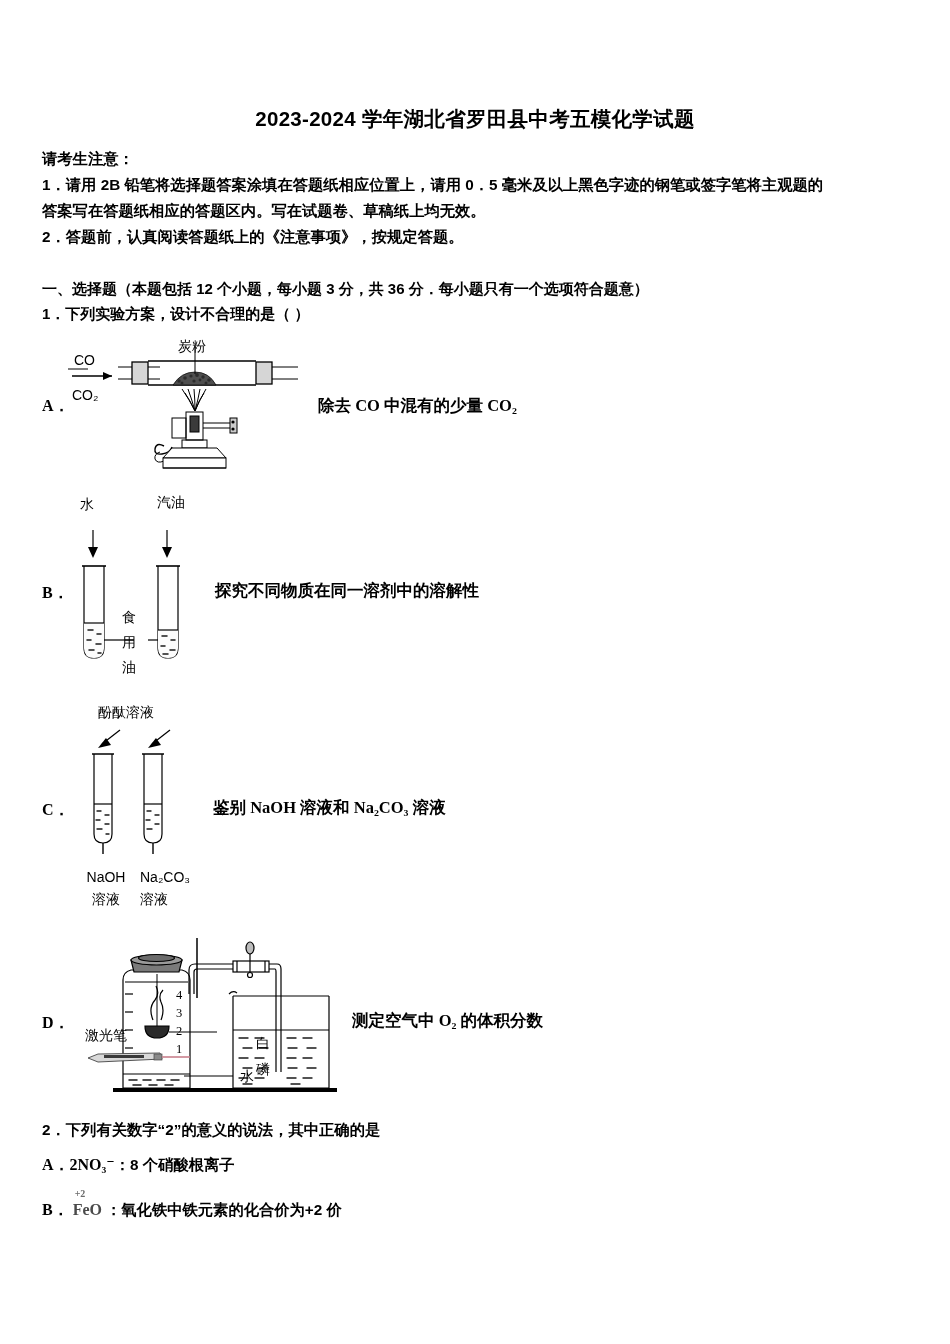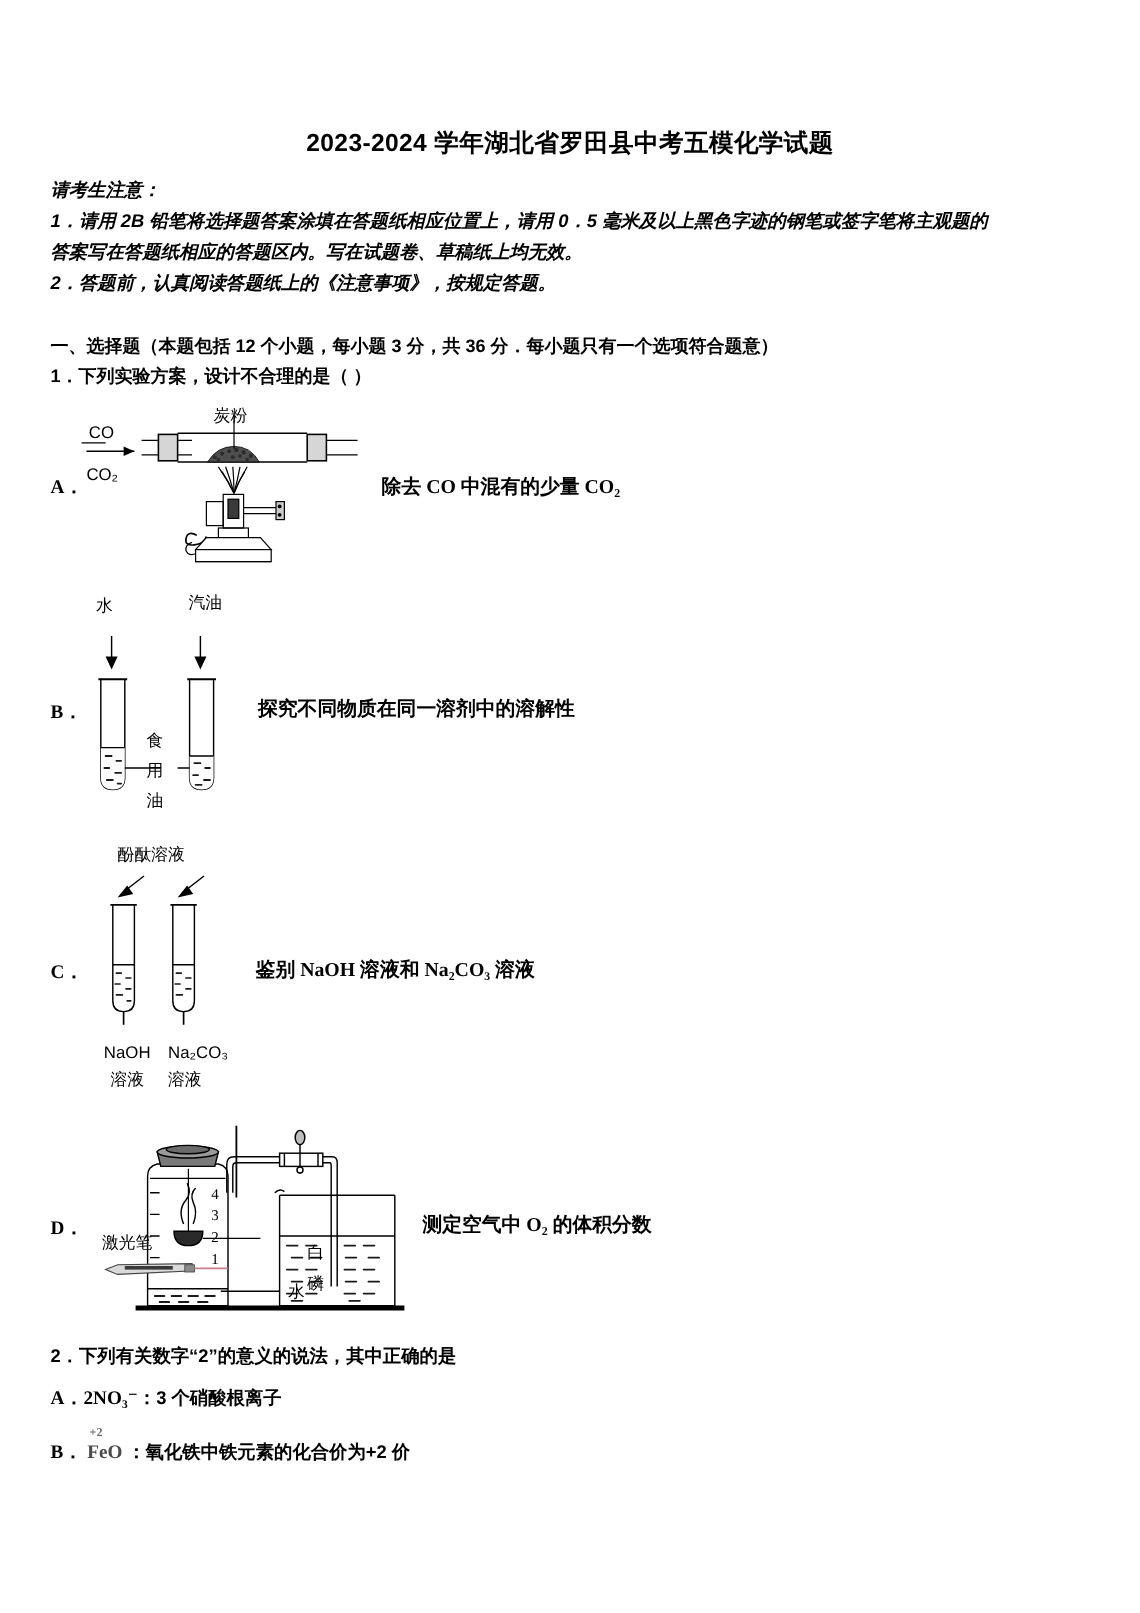--- a/index.html
+++ b/index.html
@@ -38,21 +38,21 @@
   .notice-block {
     position: absolute;
     left: 42px;
     top: 146px;
     width: 866px;
     font-family: "Liberation Sans", "DejaVu Sans", sans-serif;
     font-size: 15.3px;
     font-weight: bold;
     line-height: 26px;
   }
-  .notice-block p { margin: 0; font-style: italic; }
+  .notice-block p { margin: 0; }
 
   .section-head {
     position: absolute;
     left: 42px;
     top: 276px;
     width: 880px;
     font-family: "Liberation Sans", "DejaVu Sans", sans-serif;
     font-size: 15px;
     font-weight: bold;
     line-height: 25px;
@@ -416,21 +416,21 @@
   </div>
 
   <div style="position:absolute; left:253px; top:1030px; width:20px; line-height:26px; text-align:center;" class="cn-label">
     <span>白磷</span>
   </div>
   <div style="position:absolute; left:240px; top:1068px;" class="cn-label">水</div>
 
   <div class="q2" style="top:1120px;">2．下列有关数字“2”的意义的说法，其中正确的是</div>
 
   <div class="q2serif" style="top:1155px;">
-    <span>A．</span><span>2NO₃⁻</span><span class="q2text" style="font-family:'Liberation Sans',sans-serif; font-size:15.3px;">：3 个硝酸根离子</span>
+    <span>A．</span><span>2NO₃⁻</span><span class="q2text" style="font-family:'Liberation Sans',sans-serif; font-size:15.3px;">：8 个硝酸根离子</span>
   </div>
 
   <div class="q2serif" style="top:1200px;">
     <span>B．</span><span class="formula-gray" style="position:relative;">
       <span class="charge-sup" style="position:absolute; left:6px; top:-13px;">+2</span><span>FeO</span>
     </span><span style="font-family:'Liberation Sans',sans-serif; font-size:15.3px;">：氧化铁中铁元素的化合价为+2 价</span>
   </div>
 
 </div>
 

